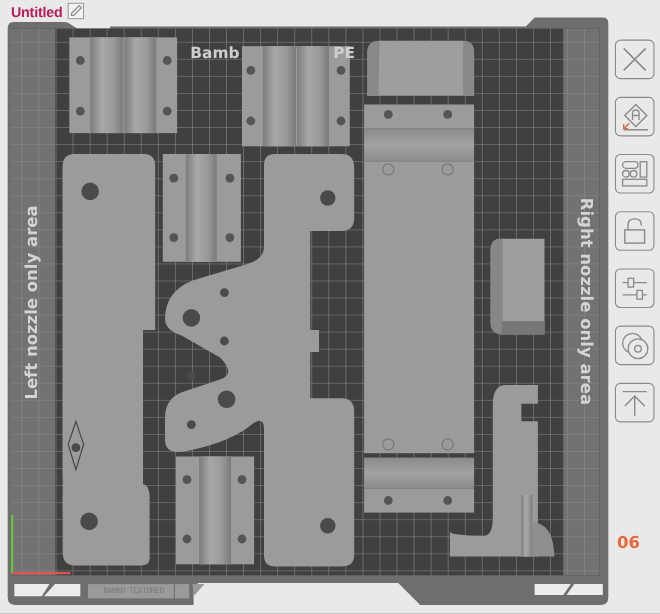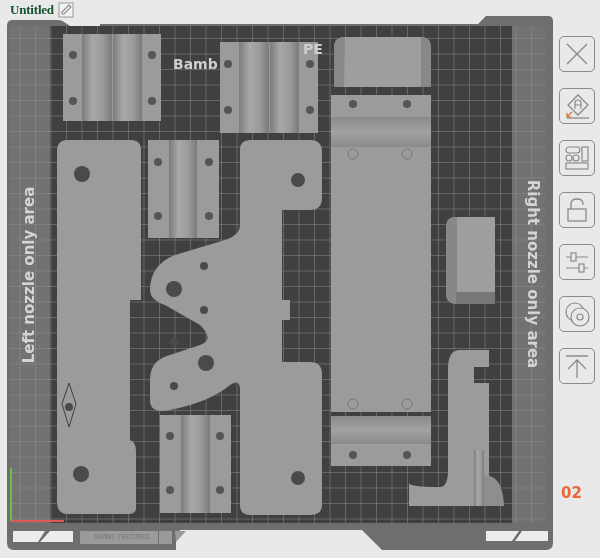--- a/index.html
+++ b/index.html
@@ -1,18 +1,18 @@
 <!DOCTYPE html>
 <html><head>
 <meta charset="utf-8">
 <style>
   html,body{margin:0;padding:0;}
   body{width:600px;height:558px;background:#e9e9e9;position:relative;overflow:hidden;font-family:"Liberation Sans",sans-serif;}
   .title-bar{position:absolute;left:10px;top:2px;display:flex;align-items:center;gap:4px;}
-  .plate-name{color:#14532d;font-size:13px;font-weight:bold;font-family:Liberation Serif, serif;letter-spacing:-0.2px;}
+  .plate-name{color:#be185d;font-size:13px;font-weight:bold;font-family:Liberation Sans, sans-serif;letter-spacing:-0.2px;}
   .edit-btn{width:16px;height:16px;display:flex;align-items:center;justify-content:center;cursor:pointer;}
   .plate-svg{position:absolute;left:0;top:0;}
   .toolbar{position:absolute;left:559px;top:36px;width:38px;}
   .tool-btn{position:absolute;left:0;width:36px;height:36px;border:1.3px solid #8a8a8a;border-radius:5px;box-sizing:border-box;background:#e9e9e9;display:flex;align-items:center;justify-content:center;cursor:pointer;}
   .plate-index{position:absolute;left:561px;top:484px;color:#e8683a;font-size:15px;font-weight:bold;font-family:"DejaVu Sans",sans-serif;}
   .side-label{position:absolute;color:#d4d4d4;font-size:15px;font-weight:bold;font-family:"DejaVu Sans",sans-serif;white-space:nowrap;}
   .left-label{left:29px;top:275px;transform:translate(-50%,-50%) rotate(-90deg);}
   .right-label{left:533px;top:274px;transform:translate(-50%,-50%) rotate(90deg);}
   .bed-text{position:absolute;color:#cfcfcf;font-size:14px;font-weight:bold;font-family:"DejaVu Sans",sans-serif;}
   .bottom-badge{position:absolute;left:80px;top:531px;width:78px;height:13px;background:#9a9a9a;color:#7a7a7a;font-size:7px;line-height:13px;padding-left:14px;box-sizing:border-box;font-family:"DejaVu Sans Mono",monospace;letter-spacing:-0.3px;overflow:hidden;}
@@ -158,21 +158,21 @@
     <rect x="456" y="292" width="39" height="12" fill="#777"></rect>
   </g>
 
   <g>
     <path d="M460 350 L489 350 L489 367 L474 367 L474 383 L489 383 L489 506 L409 506 L409 483 Q409 487 440 487 Q448 487 448 470 L448 368 Q448 350 460 350 Z" fill="#9b9b9b"></path>
     <rect x="474" y="450" width="10" height="56" fill="url(#cyl)"></rect>
     <path d="M484 475 Q503 475 504 506 L484 506 Z" fill="#8e8e8e"></path>
   </g>
 </svg>
 
-<span class="bed-text" style="left:173px;top:41px;margin-top:15px;">Bamb</span>
+<span class="bed-text" style="left:173px;top:41px;">Bamb</span>
 <span class="bed-text" style="left:303px;top:41px;">PE</span>
 <div class="bottom-badge">
   <span>BAMBU TEXTURED PEI</span>
 </div>
 
 <span class="side-label left-label">Left nozzle only area</span>
 <span class="side-label right-label">Right nozzle only area</span>
 
 <div class="toolbar">
   <div class="tool-btn" style="top:0px;">
@@ -217,13 +217,13 @@
       <circle cx="17" cy="17" r="3" fill="none" stroke="#8a8a8a" stroke-width="1.2"></circle>
     </svg>
   </div>
   <div class="tool-btn" style="top:312px;">
     <svg width="28" height="28" viewBox="0 0 28 28">
       <path d="M3 4 L25 4 M14 8 L14 26 M5 17 L14 8 L23 17" fill="none" stroke="#8a8a8a" stroke-width="1.3"></path>
     </svg>
   </div>
 </div>
 
-<span class="plate-index">02</span>
+<span class="plate-index">06</span>
 
 </body></html>

